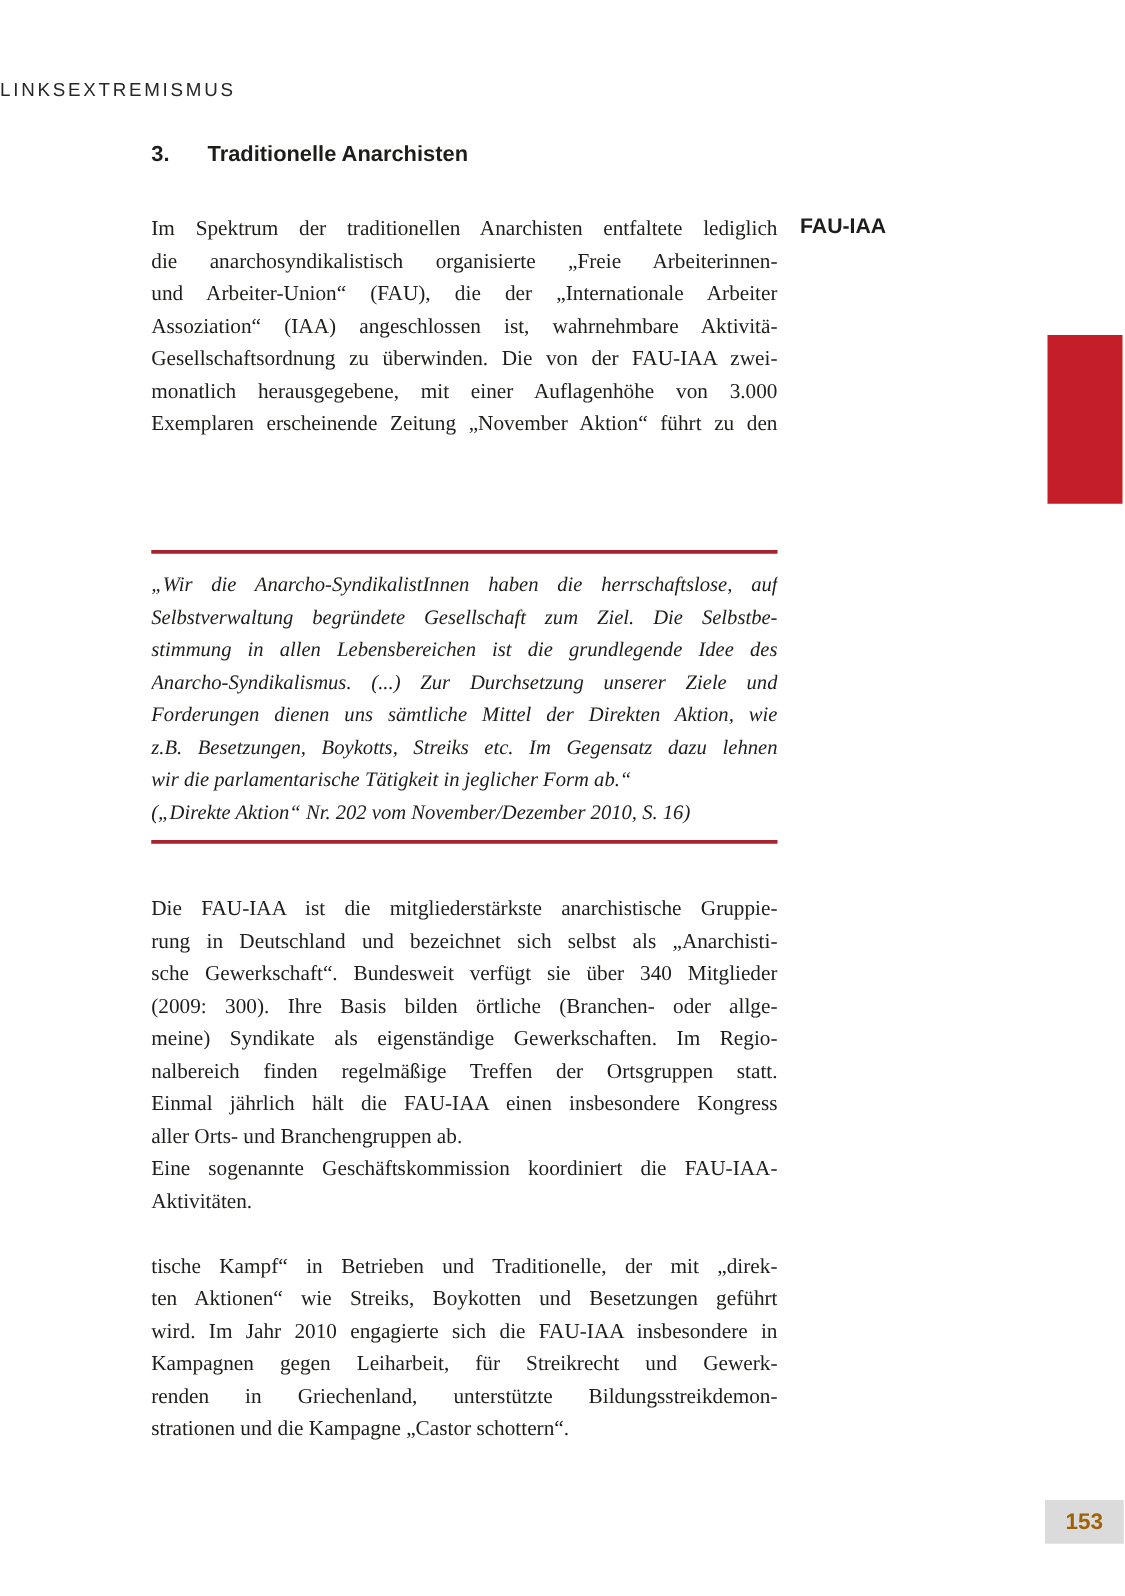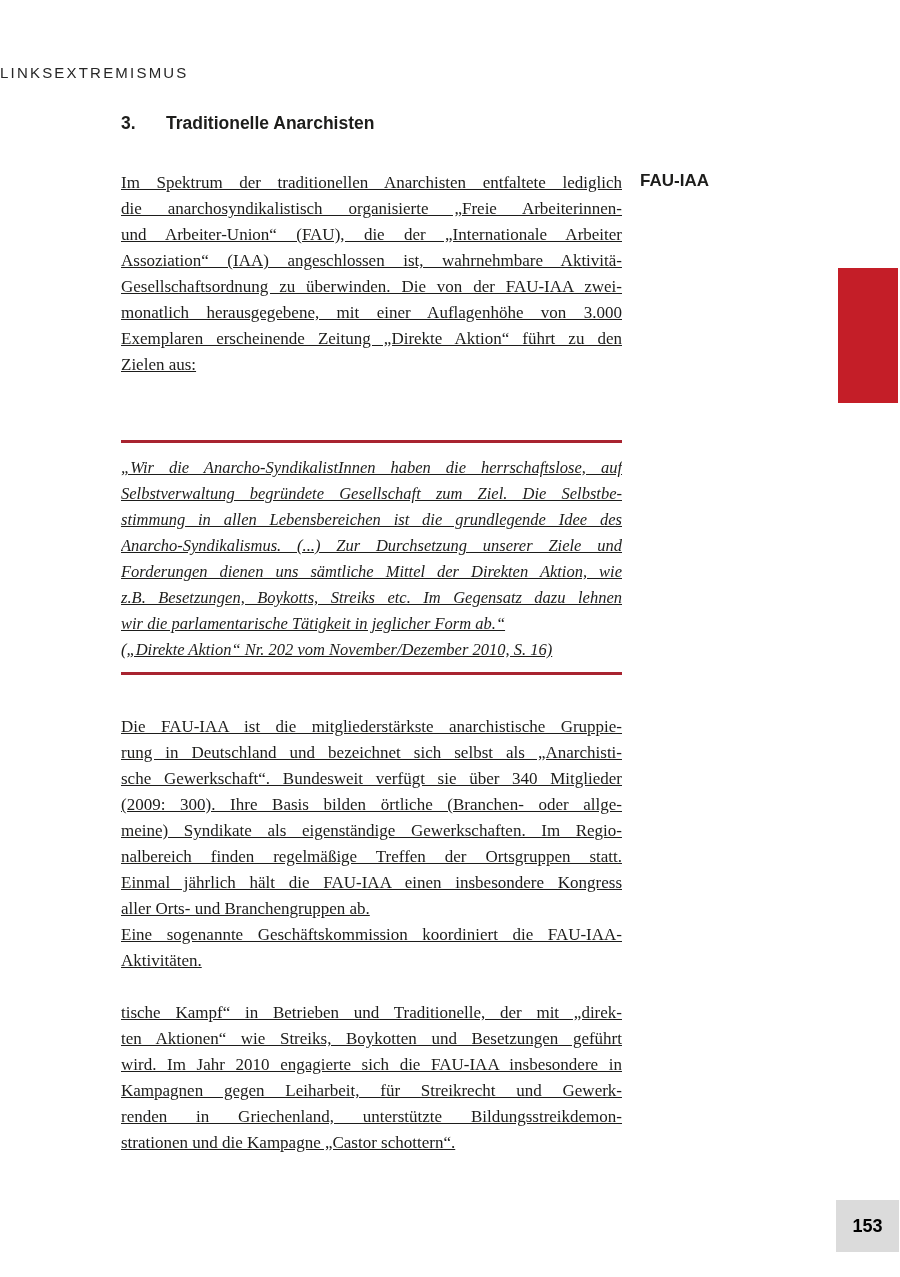--- a/index.html
+++ b/index.html
@@ -35,41 +35,41 @@
     position:absolute;top:171px;left:640px;
     font-family:"Liberation Sans",sans-serif;
     font-weight:bold;font-size:17px;
   }
   .red-tab{
     position:absolute;left:838px;top:268px;
     width:60px;height:135px;
     background:var(--accent-red);
   }
   .col{position:absolute;left:121px;width:501px;}
-  .para{font-size:17px;line-height:26px;text-decoration:underline;}
+  .para{font-size:17px;line-height:26px;}
   .para .line{text-align:justify;text-align-last:justify;height:26px;overflow:hidden;}
   .para .line.nj{text-align-last:left;}
   .quote{font-style:italic;font-size:16.5px;}
   .rule{
     position:absolute;left:121px;width:501px;height:3px;
     background:var(--rule-red);
   }
   #para-1{top:170px;}
   #rule-top{top:440px;}
   #quote-block{top:455px;}
   #rule-bottom{top:672px;}
   #para-2{top:714px;}
   #para-3{top:1000px;}
   .page-number-box{
     position:absolute;left:836px;top:1200px;
-    width:63px;height:52px;
+    width:63px;height:35px;
     background:var(--box-gray);
     display:flex;align-items:center;justify-content:center;
     font-family:"Liberation Sans",sans-serif;
-    font-weight:bold;font-size:18px;color:#000000;
+    font-weight:bold;font-size:18px;color:#a16207;
   }
 </style>
 </head>
 <body>
 
 <div class="page">
 
   <div class="running-header">LINKSEXTREMISMUS</div>
 
   <div class="section-heading">
@@ -81,22 +81,21 @@
 
   <div class="red-tab"></div>
 
   <div id="para-1" class="col para">
       <div class="line">Im Spektrum der traditionellen Anarchisten entfaltete lediglich</div>
       <div class="line">die anarchosyndikalistisch organisierte „Freie Arbeiterinnen-</div>
       <div class="line">und Arbeiter-Union“ (FAU), die der „Internationale Arbeiter</div>
       <div class="line">Assoziation“ (IAA) angeschlossen ist, wahrnehmbare Aktivitä-</div>
       <div class="line">Gesellschaftsordnung zu überwinden. Die von der FAU-IAA zwei-</div>
       <div class="line">monatlich herausgegebene, mit einer Auflagenhöhe von 3.000</div>
-      <div class="line">Exemplaren erscheinende Zeitung „Direkte Aktion“ führt zu den</div>
-      <div class="line nj">Zielen aus:</div>
+      <div class="line">Exemplaren erscheinende Zeitung „November Aktion“ führt zu den</div>
     </div>
 
   <div id="rule-top" class="rule"></div>
 
   <div id="quote-block" class="col para quote">
       <div class="line">„Wir die Anarcho-SyndikalistInnen haben die herrschaftslose, auf</div>
       <div class="line">Selbstverwaltung begründete Gesellschaft zum Ziel. Die Selbstbe-</div>
       <div class="line">stimmung in allen Lebensbereichen ist die grundlegende Idee des</div>
       <div class="line">Anarcho-Syndikalismus. (...) Zur Durchsetzung unserer Ziele und</div>
       <div class="line">Forderungen dienen uns sämtliche Mittel der Direkten Aktion, wie</div>

